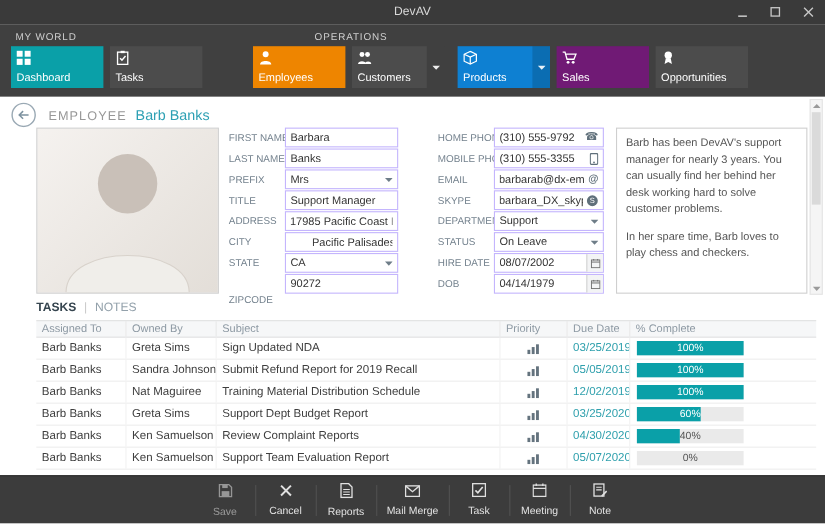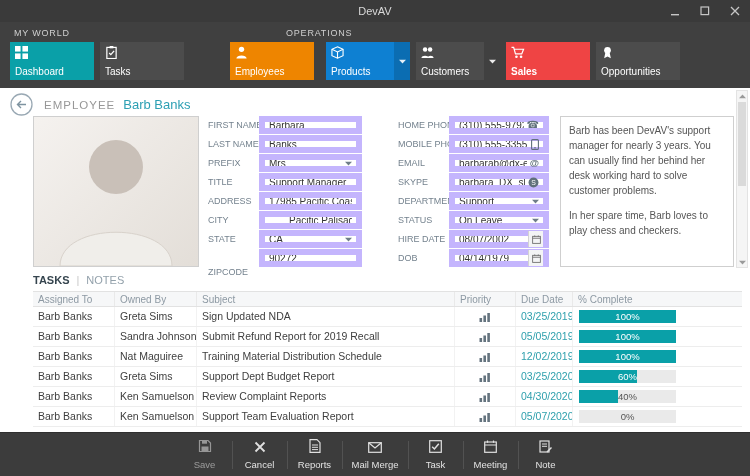--- a/index.html
+++ b/index.html
@@ -17,34 +17,34 @@
   .group-label{position:absolute;top:6px;font-size:9px;color:#cfcfcf;letter-spacing:.8px;}
   .tiles{position:absolute;left:10px;top:20px;display:flex;gap:6px;}
   .tile{width:84px;height:38px;position:relative;flex:none;}
   .tile.gap{margin-left:6px;}
   .ticon{position:absolute;left:5px;top:4px;display:flex;}
   .tlabel{position:absolute;left:5px;bottom:3px;font-size:10px;color:#fff;white-space:nowrap;}
   .t-dashboard{background:#0aa0a8;}
   .t-tasks,.t-customers,.t-opportunities{background:#4c4c4c;}
   .t-employees{background:#ee8500;margin-left:40px;}
   .t-products{background:#0e80d2;}
-  .t-sales{background:#ef4444;font-weight:bold;}
+  .t-sales{background:#701a75;}
   .tile .arrow{position:absolute;right:0;top:0;bottom:0;width:16px;background:rgba(0,0,0,.15);display:flex;align-items:center;justify-content:center;}
 
   
   .content{position:absolute;top:88px;left:0;right:0;bottom:44px;background:#fff;}
   .back-btn{position:absolute;left:10px;top:5px;width:23px;height:23px;}
   .detail-title{position:absolute;left:44px;top:9px;display:flex;align-items:baseline;gap:8px;}
   .section-label{font-size:11.5px;color:#979797;letter-spacing:1px;}
   .employee-name{font-size:13px;color:#2da0b4;}
 
   .photo{position:absolute;left:33px;top:28px;width:166px;height:151px;border:1px solid #cfcfcf;background:linear-gradient(135deg,#f5f2ef 0%,#e3ded8 100%);overflow:hidden;}
 
   .flabel{position:absolute;font-size:9px;color:#74828e;line-height:18px;white-space:nowrap;}
-  .fld{position:absolute;height:18px;border:6px solid #c4b5fd;background:#fff;display:flex;align-items:center;padding:0 4px;}
+  .fld{position:absolute;height:18px;border:1px solid #c4b5fd;background:#fff;display:flex;align-items:center;padding:0 4px;}
   .fld input{flex:1;min-width:0;border:none;outline:none;background:transparent;font-family:inherit;font-size:10px;color:#333;padding:0;height:100%;}
   .chev{flex:none;margin-left:2px;display:flex;}
   .ficon{flex:none;margin-left:3px;display:flex;font-size:10px;color:#60707b;line-height:10px;}
   .ficon.at{font-weight:bold;font-size:9.5px;}
   .date-btn{flex:none;width:15px;height:16px;margin:0 -4px 0 3px;border-left:1px solid #d2d2d2;background:#f3f4f5;display:flex;align-items:center;justify-content:center;}
 
   .notes{position:absolute;left:560px;top:28px;width:174px;height:151px;border:1px solid #cfcfcf;padding:6px 8px 6px 8px;font-size:10px;color:#555;line-height:1.5;overflow:hidden;}
   .notes p+p{margin-top:10px;}
 
   .vscroll{position:absolute;right:2px;top:2px;width:12px;height:178px;background:#f5f5f5;border:1px solid #e3e3e3;}
@@ -138,45 +138,45 @@
       <div class="tile t-employees">
         <span class="ticon">
             <svg width="13" height="13" viewBox="0 0 14 14">
               <circle cx="7" cy="3.6" r="2.9" fill="#fff"></circle>
               <path d="M1.5,13.5 C1.5,9 12.5,9 12.5,13.5 Z" fill="#fff"></path>
             </svg>
           </span>
         <span class="tlabel">Employees</span>
       </div>
 
-      <div class="tile t-products gap">
-        <span class="ticon">
-            <svg width="13" height="13" viewBox="0 0 14 14">
-              <path d="M7,0.8 L13,3.6 L13,10.4 L7,13.2 L1,10.4 L1,3.6 Z" fill="none" stroke="#fff" stroke-width="1.2"></path>
-              <path d="M1,3.6 L7,6.4 L13,3.6 M7,6.4 L7,13.2" fill="none" stroke="#fff" stroke-width="1.2"></path>
-            </svg>
-          </span>
-        <span class="tlabel">Products</span>
-        <span class="arrow">
-            <svg width="7" height="5" viewBox="0 0 8 5">
-              <polygon points="0,0.5 8,0.5 4,4.8" fill="#ffffff" opacity="0.9"></polygon>
-            </svg>
-          </span>
-      </div>
-
       <div class="tile t-customers">
         <span class="ticon">
             <svg width="13" height="13" viewBox="0 0 14 14">
               <circle cx="4.4" cy="3.8" r="2.4" fill="#fff"></circle>
               <circle cx="9.8" cy="3.8" r="2.4" fill="#fff"></circle>
               <path d="M0.5,13 C0.5,9.6 8.3,9.6 8.3,13 Z" fill="#fff"></path>
               <path d="M7.2,13 C7.2,9.8 13.5,9.8 13.5,13 Z" fill="#fff"></path>
             </svg>
           </span>
         <span class="tlabel">Customers</span>
+        <span class="arrow">
+            <svg width="7" height="5" viewBox="0 0 8 5">
+              <polygon points="0,0.5 8,0.5 4,4.8" fill="#ffffff" opacity="0.9"></polygon>
+            </svg>
+          </span>
+      </div>
+
+      <div class="tile t-products gap">
+        <span class="ticon">
+            <svg width="13" height="13" viewBox="0 0 14 14">
+              <path d="M7,0.8 L13,3.6 L13,10.4 L7,13.2 L1,10.4 L1,3.6 Z" fill="none" stroke="#fff" stroke-width="1.2"></path>
+              <path d="M1,3.6 L7,6.4 L13,3.6 M7,6.4 L7,13.2" fill="none" stroke="#fff" stroke-width="1.2"></path>
+            </svg>
+          </span>
+        <span class="tlabel">Products</span>
         <span class="arrow">
             <svg width="7" height="5" viewBox="0 0 8 5">
               <polygon points="0,0.5 8,0.5 4,4.8" fill="#ffffff" opacity="0.9"></polygon>
             </svg>
           </span>
       </div>
 
       <div class="tile t-sales">
         <span class="ticon">
             <svg width="14" height="13" viewBox="0 0 15 14">

